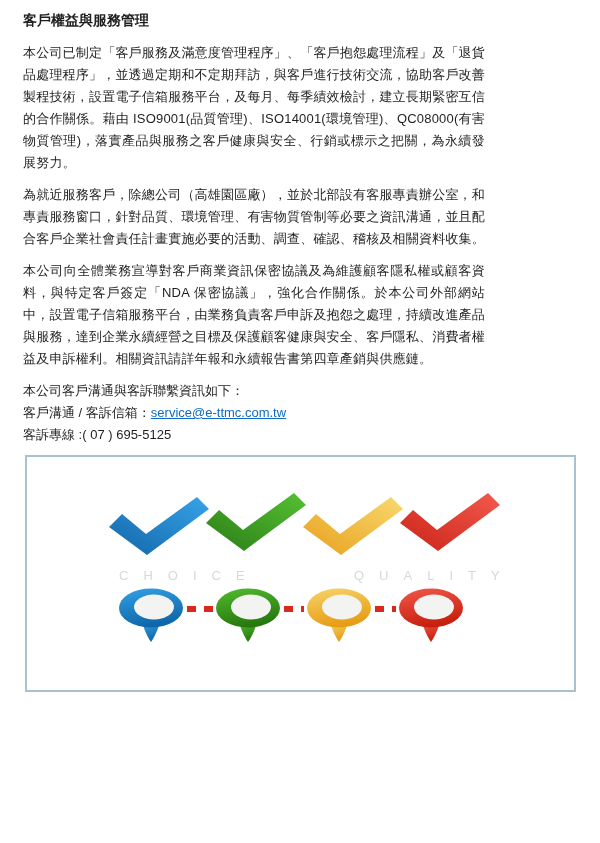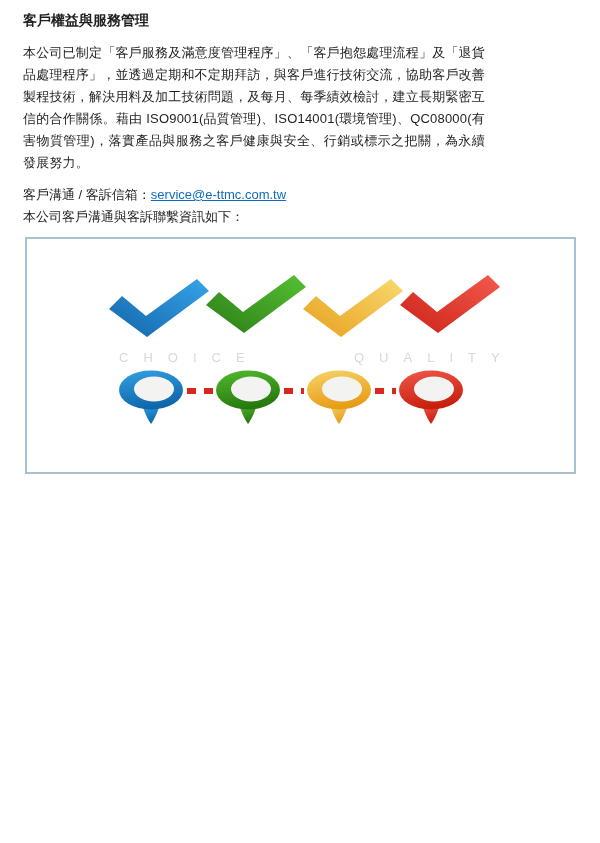--- a/index.html
+++ b/index.html
@@ -48,27 +48,30 @@
     letter-spacing: 15px;
   }
 </style>
 </head>
 <body>
 
 <div class="doc" style="color: rgb(31, 31, 31);">
 
   <h1 class="doc-title">客戶權益與服務管理</h1>
 
-  <p class="para">本公司已制定「客戶服務及滿意度管理程序」、「客戶抱怨處理流程」及「退貨品處理程序」，並透過定期和不定期拜訪，與客戶進行技術交流，協助客戶改善製程技術，解決用料及加工技術問題，及每月、每季績效檢討，建立長期緊密互信的合作關係。藉由 ISO9001(品質管理)、ISO14001(環境管理)、QC08000(有害物質管理)，落實產品與服務之客戶健康與安全、行銷或標示之把關，為永續發展努力。</p>
+  <p class="para">本公司已制定「客戶服務及滿意度管理程序」、「客戶抱怨處理流程」及「退貨品處理程序」，並透過定期和不定期拜訪，與客戶進行技術交流，協助客戶改善製程技術，設置電子信箱服務平台，及每月、每季績效檢討，建立長期緊密互信的合作關係。藉由 ISO9001(品質管理)、ISO14001(環境管理)、QC08000(有害物質管理)，落實產品與服務之客戶健康與安全、行銷或標示之把關，為永續發展努力。</p>
+  <p class="para">為就近服務客戶，除總公司（高雄園區廠），並於北部設有客服專責辦公室，和專責服務窗口，針對品質、環境管理、有害物質管制等必要之資訊溝通，並且配合客戶企業社會責任計畫實施必要的活動、調查、確認、稽核及相關資料收集。</p>
+  <p class="para">本公司向全體業務宣導對客戶商業資訊保密協議及為維護顧客隱私權或顧客資料，與特定客戶簽定「NDA 保密協議」，強化合作關係。於本公司外部網站中，設置電子信箱服務平台，由業務負責客戶申訴及抱怨之處理，持續改進產品與服務，達到企業永續經營之目標及保護顧客健康與安全、客戶隱私、消費者權益及申訴權利。相關資訊請詳年報和永續報告書第四章產銷與供應鏈。</p>
 
   <div class="contact-block">
+    <div class="contact-line">本公司客戶溝通與客訴聯繫資訊如下：</div>
     <div class="contact-line">
       <span>客戶溝通 / 客訴信箱：</span><a class="email-link" style="color: rgb(15, 108, 192);">service@e-ttmc.com.tw</a>
     </div>
-    <div class="contact-line">本公司客戶溝通與客訴聯繫資訊如下：</div>
+    <div class="contact-line">客訴專線 :( 07 ) 695-5125</div>
   </div>
 
   <div class="figure-box" style="border-color: rgb(169, 194, 209);">
     <svg width="547" height="233" viewBox="0 0 547 233" xmlns="http://www.w3.org/2000/svg">
       <defs>
         <linearGradient id="gc0" x1="0" y1="1" x2="1" y2="0">
           <stop offset="0" stop-color="#1266a8"></stop>
           <stop offset="1" stop-color="#37a3e9"></stop>
         </linearGradient>
         <linearGradient id="gc1" x1="0" y1="1" x2="1" y2="0">

